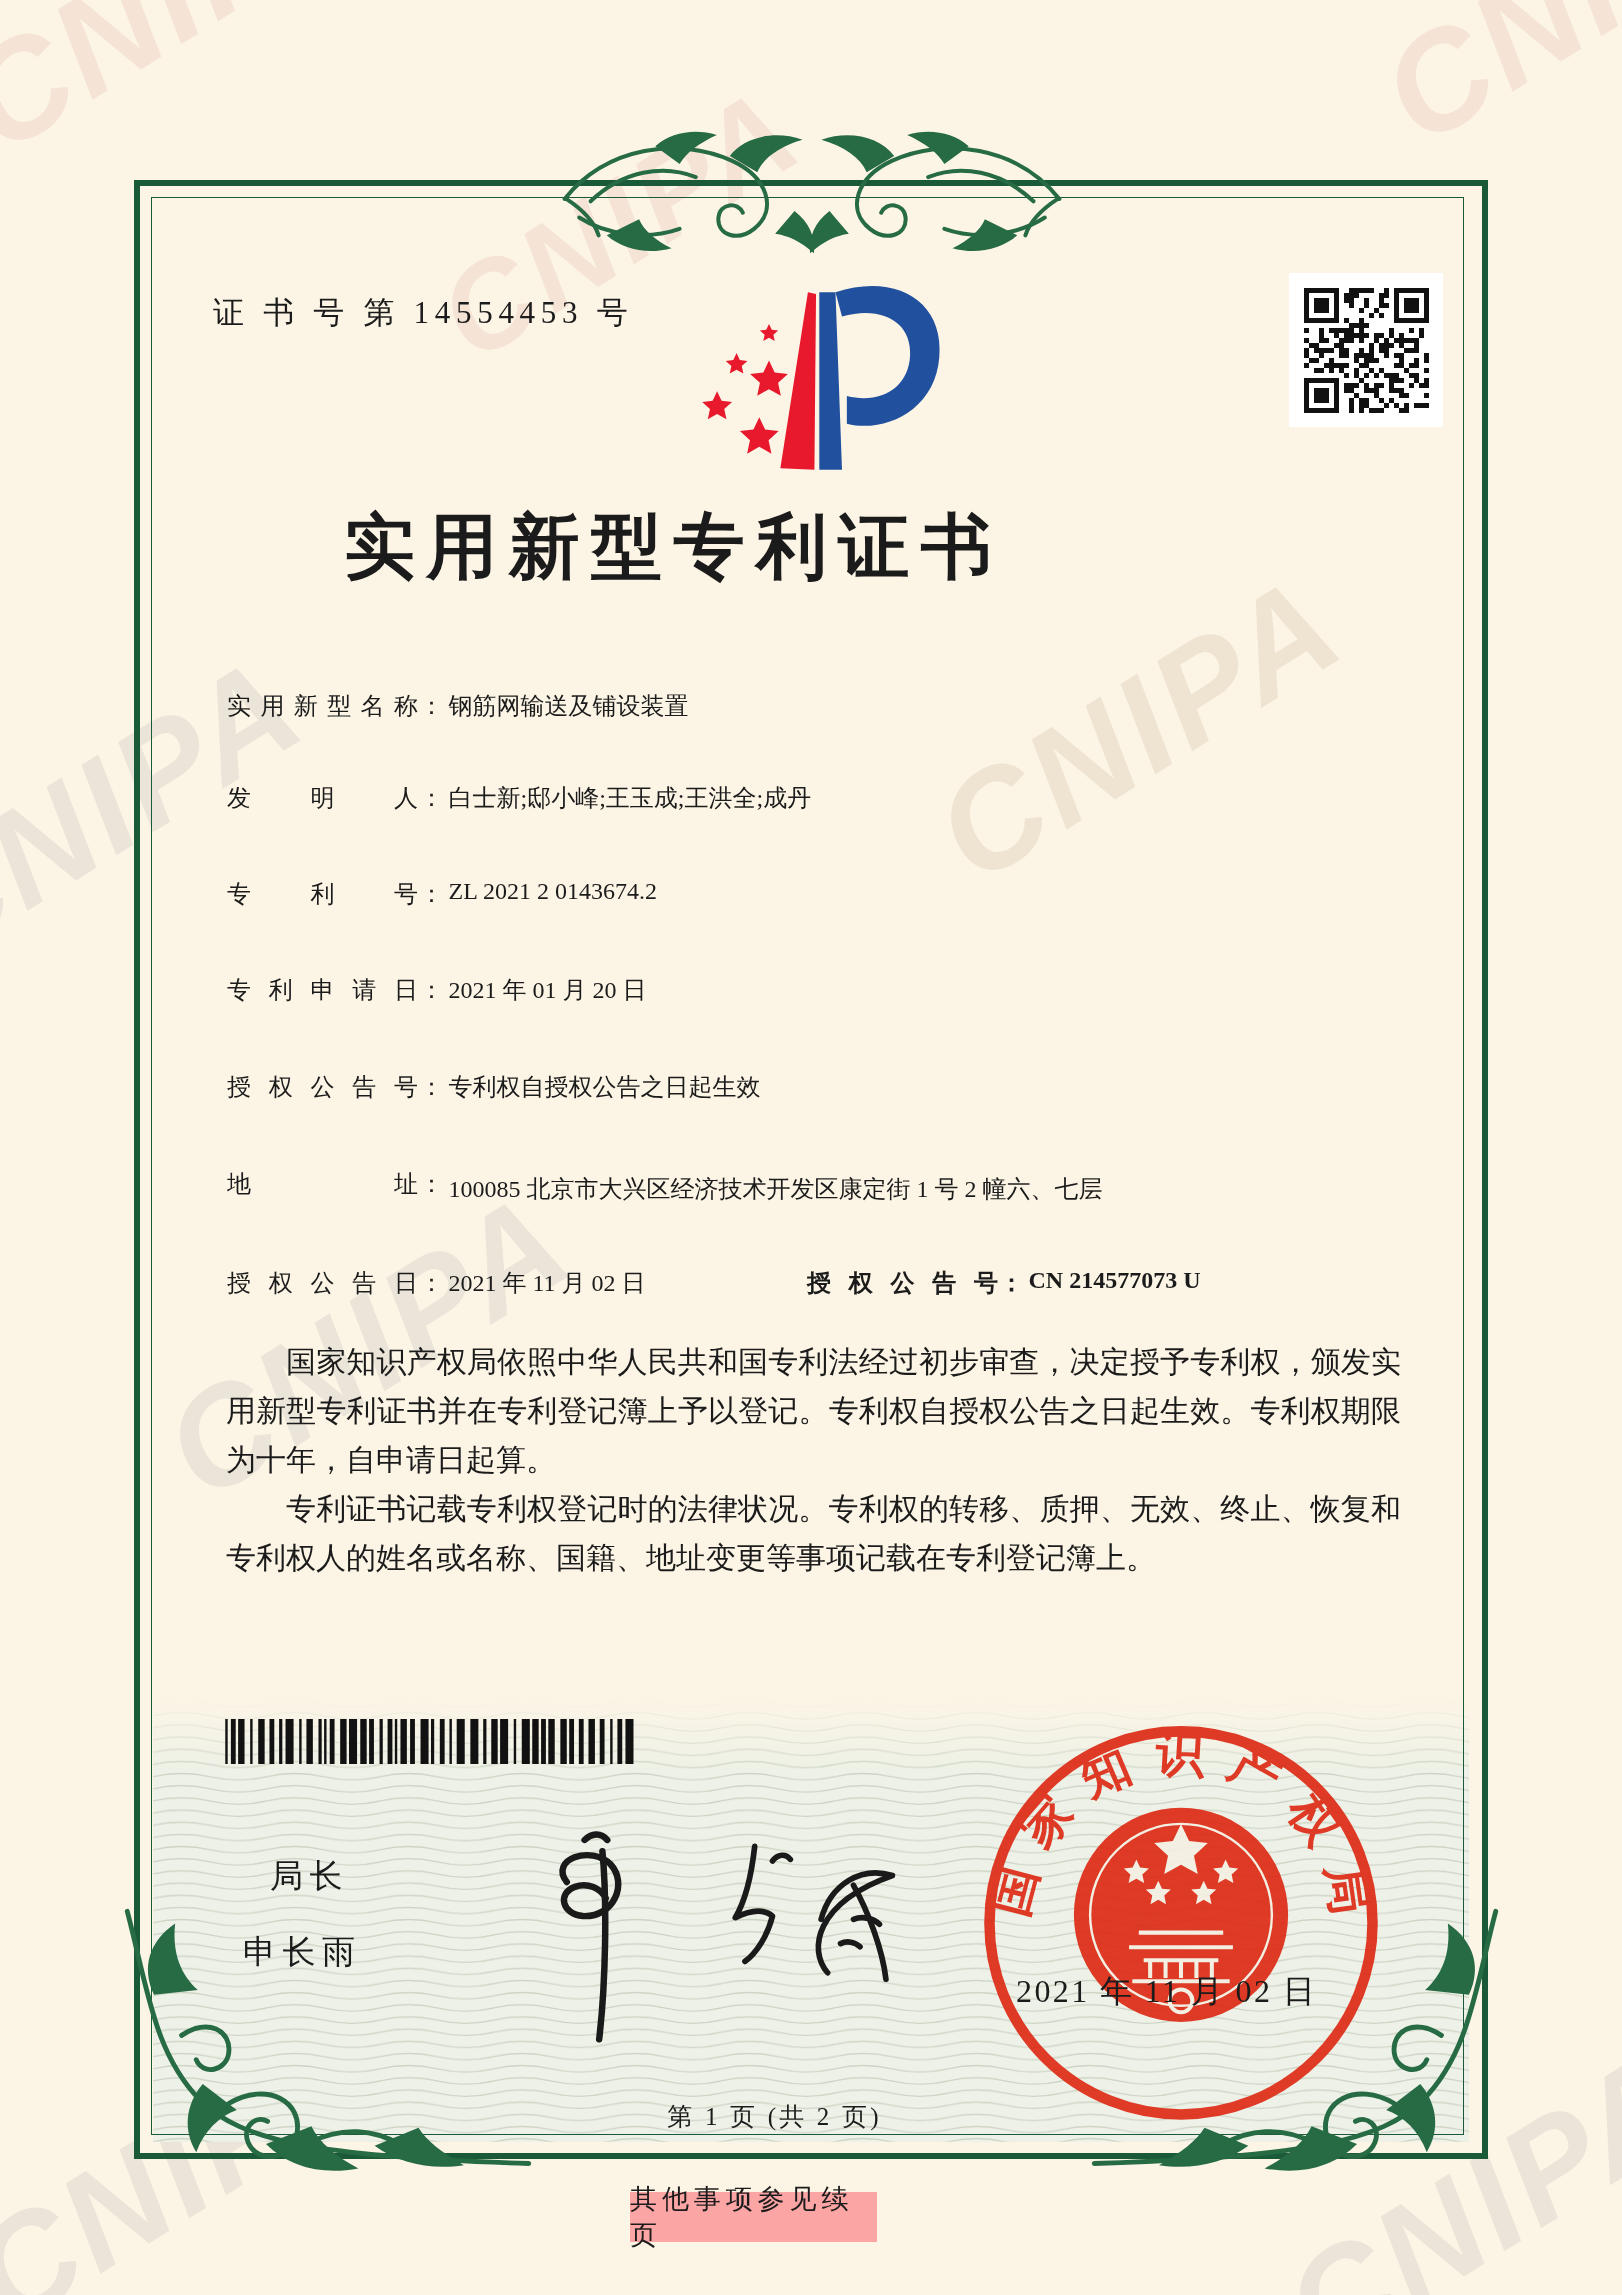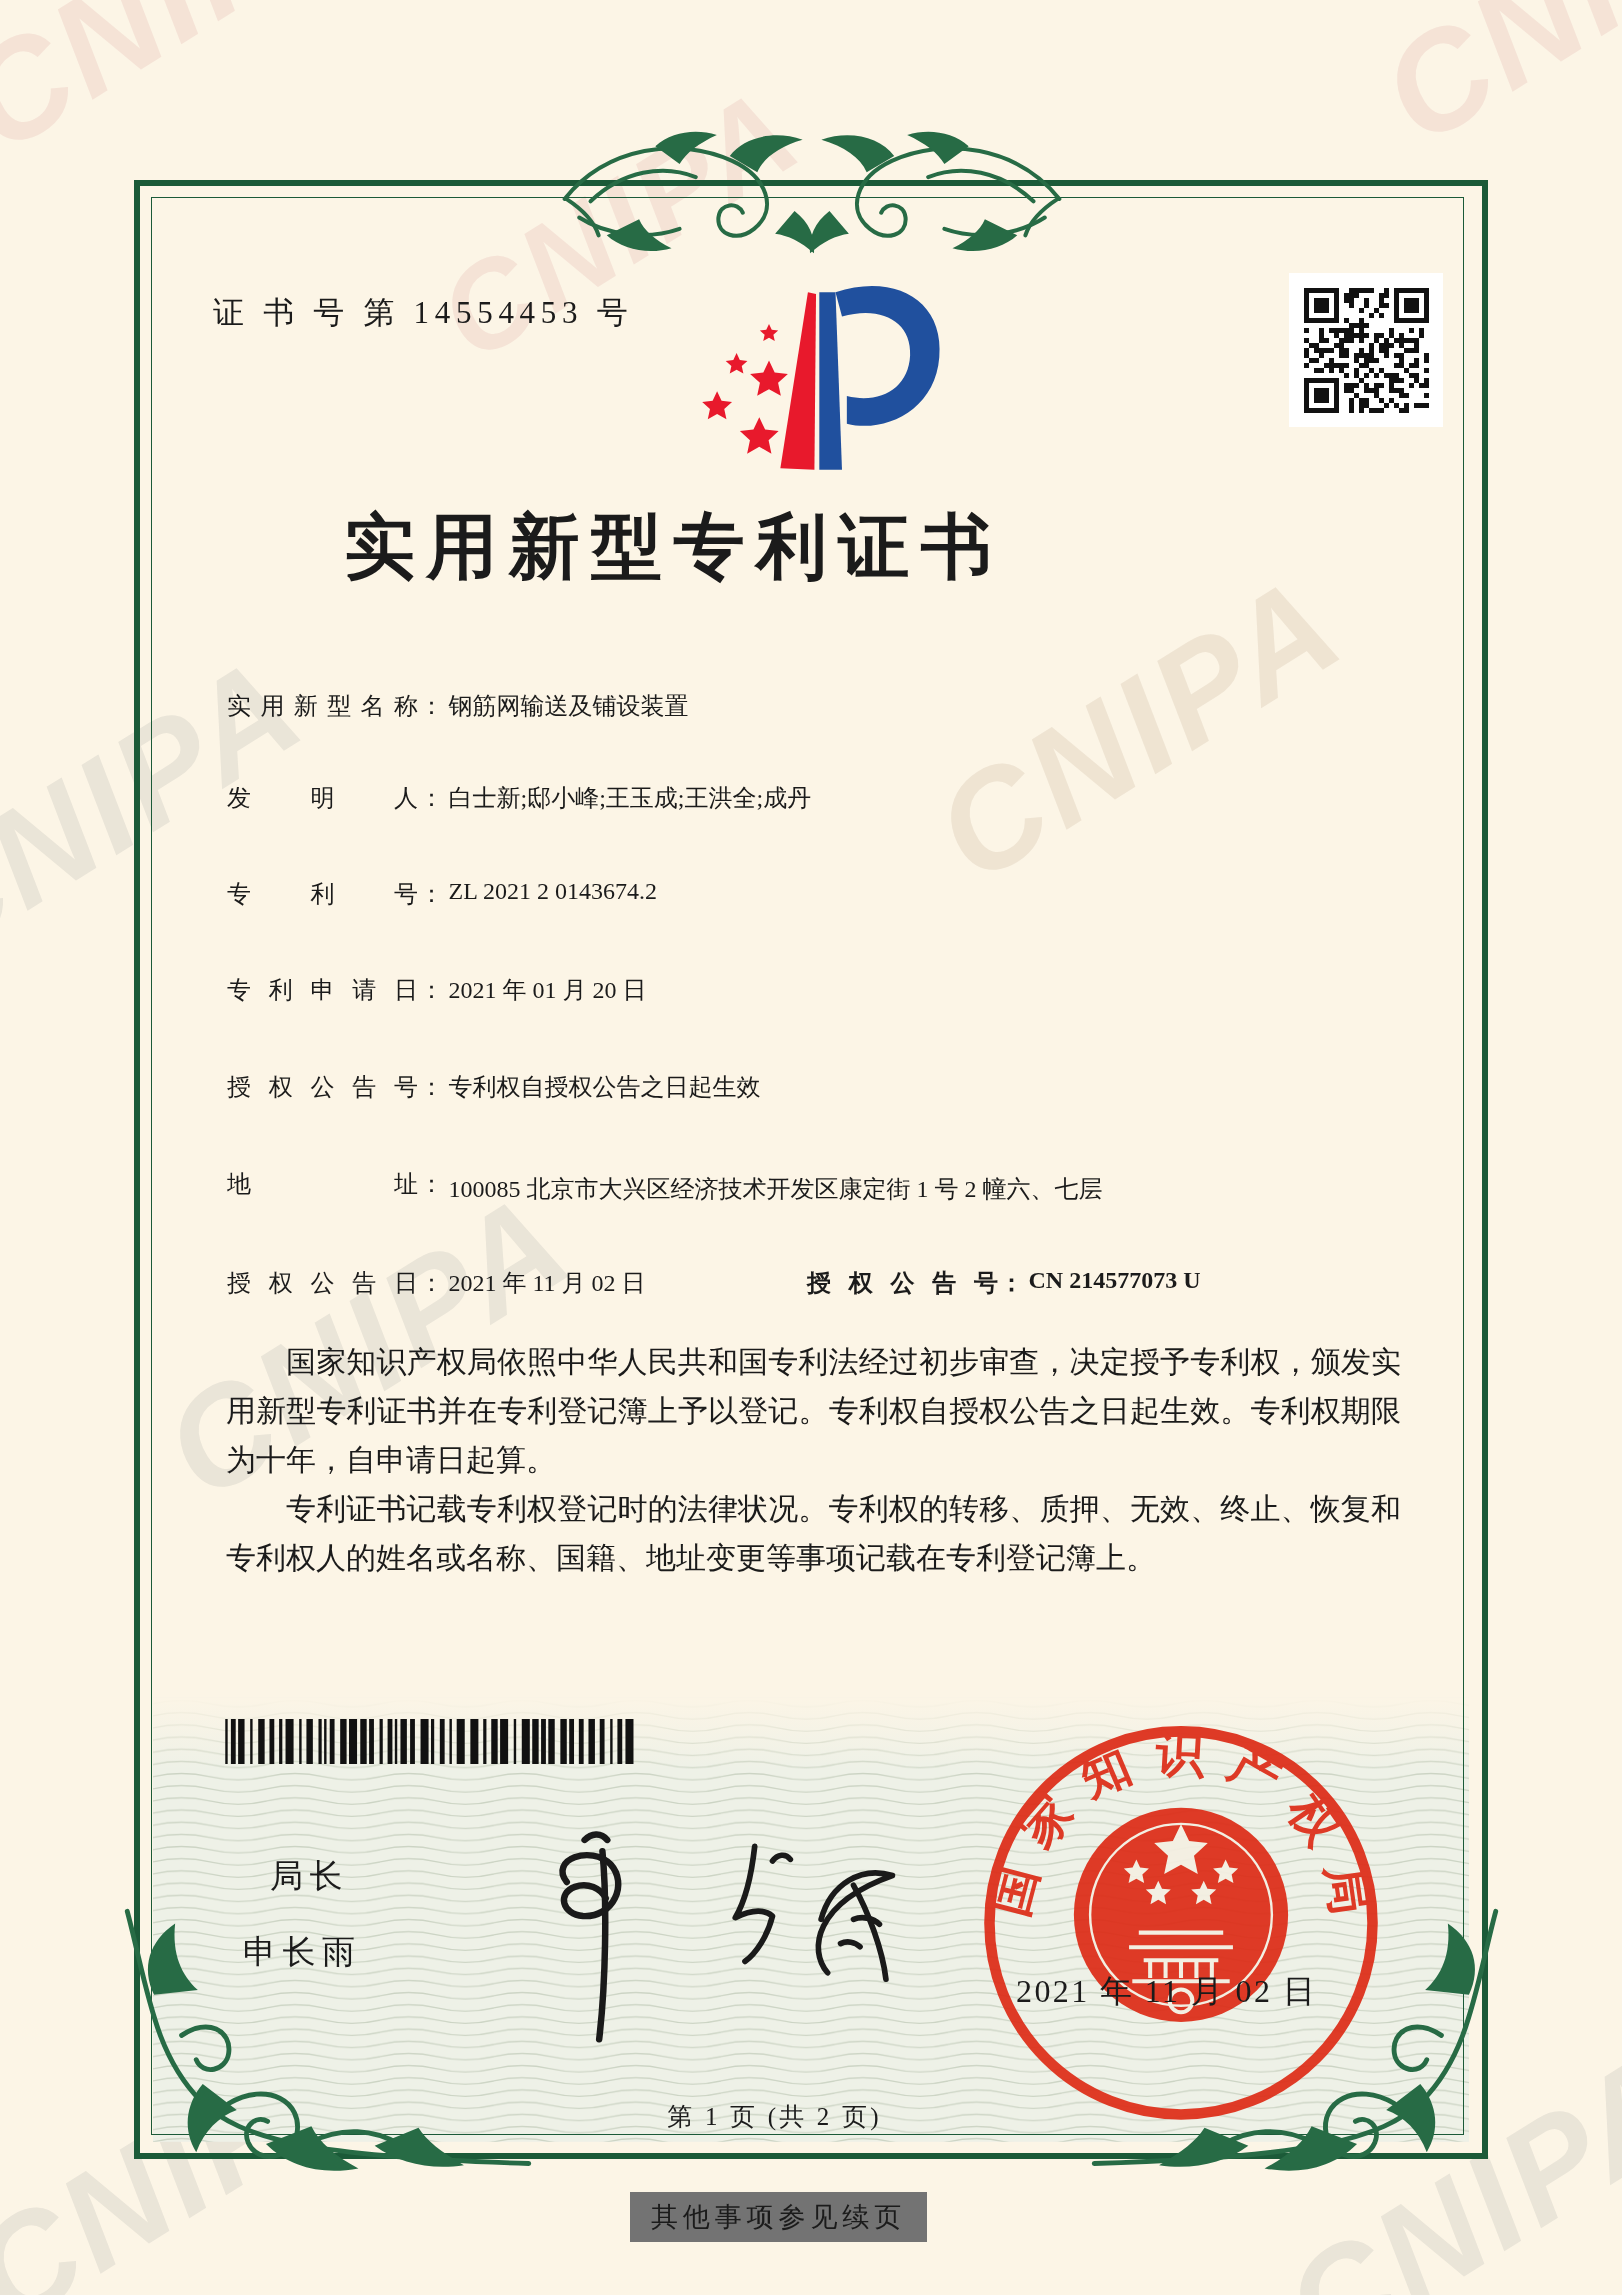--- a/index.html
+++ b/index.html
@@ -34,21 +34,21 @@
   .bodytext p{margin:0;text-indent:2em;}
   
   .barcode{left:223px;top:1719px;z-index:3;}
   .director-title{left:243px;top:1854px;font-size:33px;letter-spacing:6.5px;z-index:3;margin-left:27px;}
   .director-name{left:243px;top:1930px;font-size:33px;letter-spacing:6.5px;z-index:3;}
   .signature{left:487px;top:1814px;z-index:3;}
   .seal{left:970px;top:1720px;z-index:3;}
   .sealdate{left:1016px;top:1970px;font-size:32px;letter-spacing:2.4px;z-index:4;}
   .pagefooter{left:97px;top:2100px;width:1355px;text-align:center;font-size:25px;
               letter-spacing:3.2px;z-index:3;}
-  .contnote{left:630px;top:2192px;width:297px;height:50px;background:#737373;z-index:3;
+  .contnote{left:630px;top:2192px;width:247px;height:50px;background:#fca5a5;z-index:3;
             display:flex;align-items:center;justify-content:center;font-size:27px;letter-spacing:4.9px;}
   
   .orn{position:absolute;z-index:2;}
   .mirror{transform:scaleX(-1);}
   .logo{left:696px;top:242px;z-index:3;}
   .qrbox{left:1289px;top:273px;width:154px;height:154px;background:#ffffff;z-index:3;}
   .qrbox svg{position:absolute;left:14.6px;top:14.6px;}
 </style>
 </head>
 <body>

